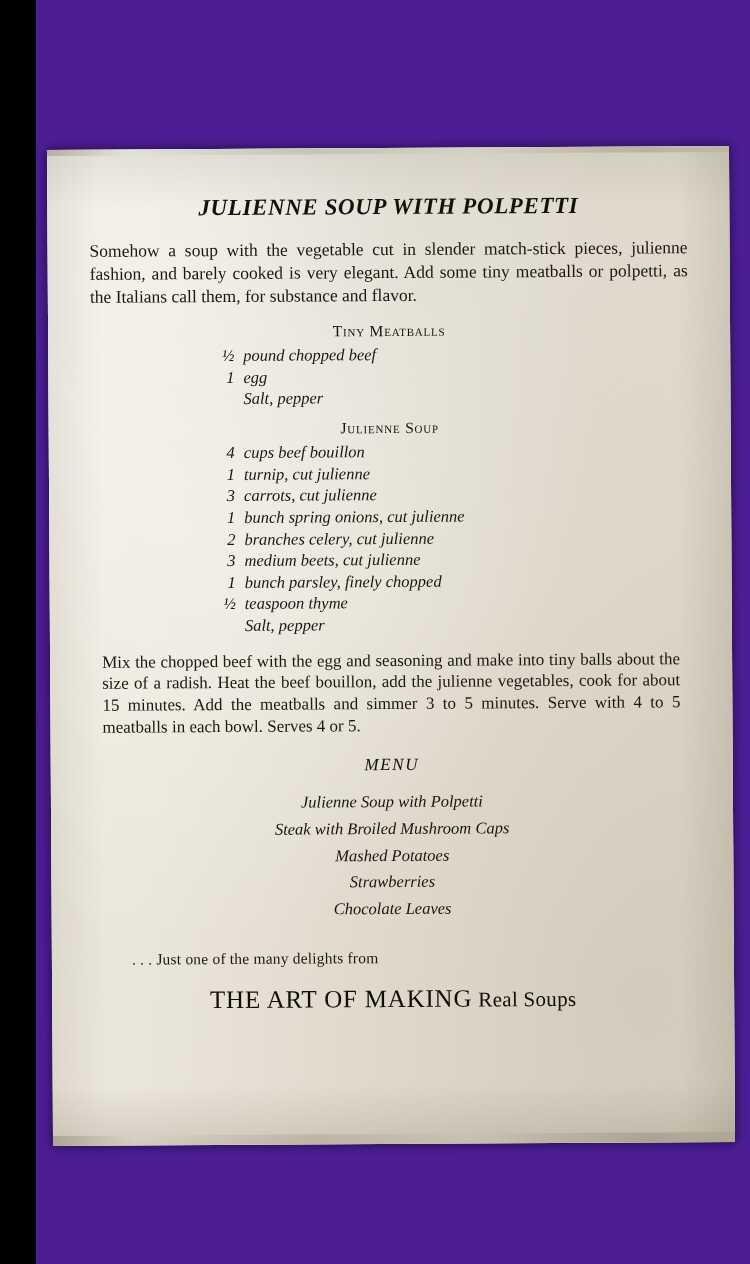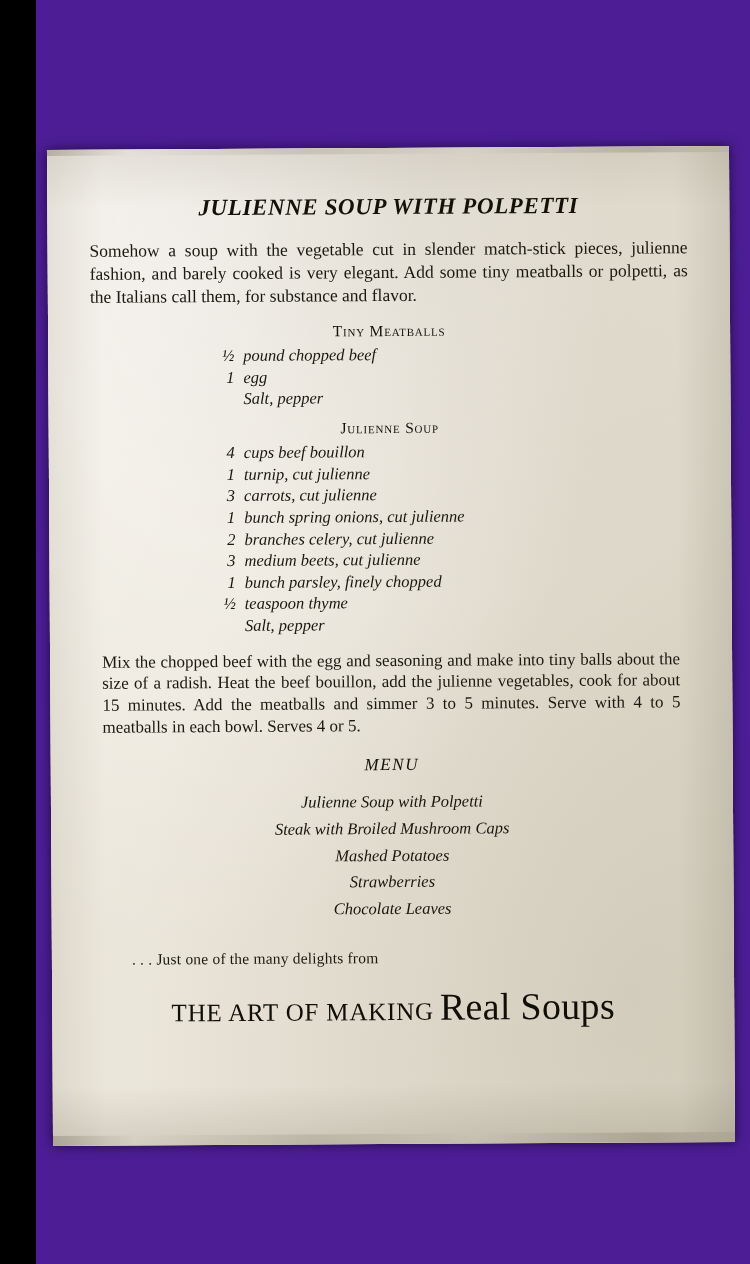--- a/index.html
+++ b/index.html
@@ -145,21 +145,21 @@
     text-align: center;
     margin: 18px 0 0 0;
     color: #100e07;
     white-space: nowrap;
   }
   .booktitle .bt-caps {
     font-size: 25px;
     letter-spacing: 0.8px;
   }
   .booktitle .bt-script {
-    font-size: 38px;
+    font-size: 21px;
     letter-spacing: 0.3px;
     padding-left: 6px;
   }
 
   
   .edge-top, .edge-bottom {
     position: absolute;
     left: 0; right: 0;
     height: 6px;
     z-index: 3;

